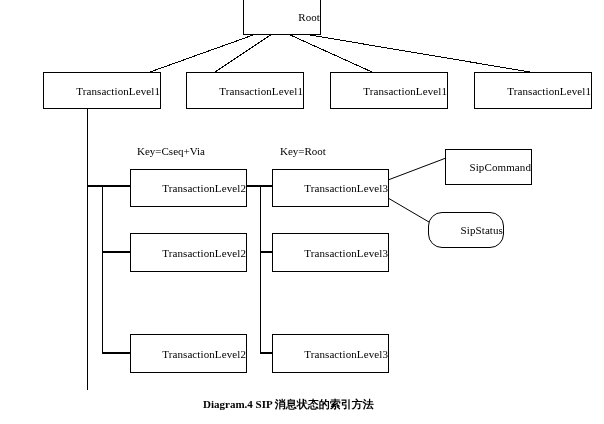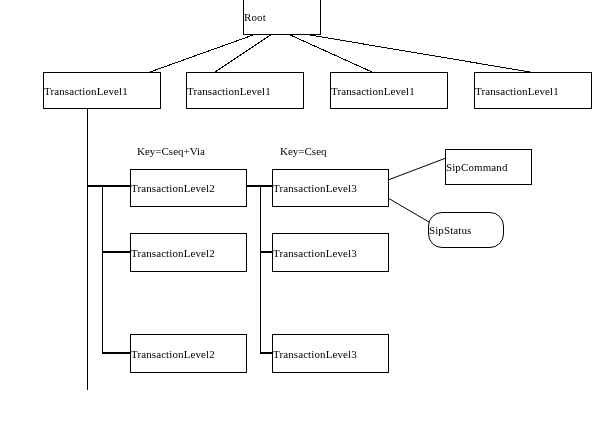--- a/index.html
+++ b/index.html
@@ -24,21 +24,21 @@
     width: 604px;
     height: 424px;
   }
   .node {
     position: absolute;
     box-sizing: border-box;
     border: 1px solid #000000;
     background: #ffffff;
     display: flex;
     align-items: center;
-    justify-content: flex-start;
+    justify-content: flex-end;
     font-family: "Liberation Serif", serif;
     font-size: 11px;
     color: #000000;
     white-space: nowrap;
     letter-spacing: 0.1px;
   }
   .label {
     position: absolute;
     font-family: "Liberation Serif", serif;
     font-size: 11px;
@@ -102,21 +102,21 @@
     <span>TransactionLevel1</span>
   </div>
   <div class="node" style="left:330px; top:72px; width:118px; height:37px;">
     <span>TransactionLevel1</span>
   </div>
   <div class="node" style="left:474px; top:72px; width:118px; height:37px;">
     <span>TransactionLevel1</span>
   </div>
 
   <div class="label" style="left:137px; top:145px;">Key=Cseq+Via</div>
-  <div class="label" style="left:280px; top:145px;">Key=Cseq</div>
+  <div class="label" style="left:280px; top:145px;">Key=Root</div>
 
   <div class="node" style="left:130px; top:169px; width:117px; height:38px;">
     <span>TransactionLevel2</span>
   </div>
   <div class="node" style="left:130px; top:233px; width:117px; height:39px;">
     <span>TransactionLevel2</span>
   </div>
   <div class="node" style="left:130px; top:334px; width:117px; height:39px;">
     <span>TransactionLevel2</span>
   </div>
@@ -131,14 +131,15 @@
     <span>TransactionLevel3</span>
   </div>
 
   <div class="node" style="left:445px; top:149px; width:87px; height:36px;">
     <span>SipCommand</span>
   </div>
   <div class="node" style="left:428px; top:212px; width:76px; height:36px;border-radius:14px;">
     <span>SipStatus</span>
   </div>
 
+  <div class="caption" style="left:203px; top:397px;">Diagram.4 SIP 消息状态的索引方法</div>
 
 </div>
 
 </body></html>

